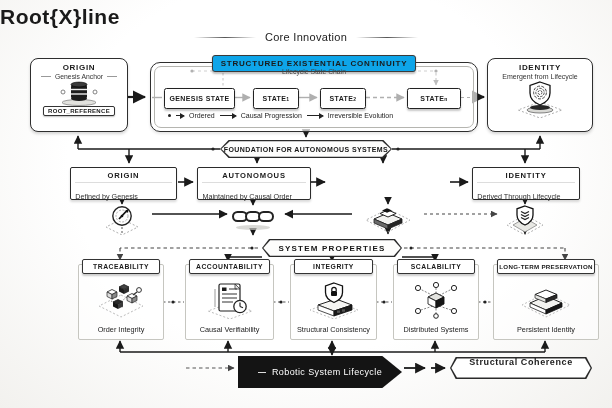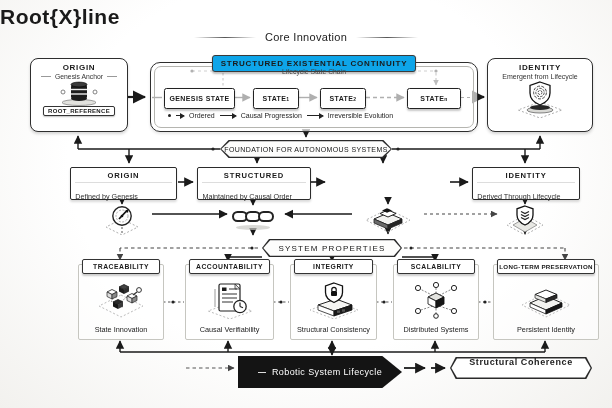--- a/index.html
+++ b/index.html
@@ -42,21 +42,21 @@
       border-top:3px solid transparent;border-bottom:3px solid transparent;}
   .flow-row .arr.short{width:8px;}
   .tag{background:#fff;border:1px solid #333;border-radius:2px;font-size:6px;font-weight:700;letter-spacing:.3px;
        padding:1px 4px;box-shadow:0 1px 1.5px rgba(0,0,0,.25);}
 
   
   .hex{display:flex;align-items:center;justify-content:center;background:#2a2a2a;
        filter:drop-shadow(0 1.5px 1.5px rgba(0,0,0,.30));
        clip-path:polygon(5% 0,95% 0,100% 50%,95% 100%,5% 100%,0 50%);}
   .hex .hex-in{position:absolute;inset:1.3px;background:#fdfdfc;clip-path:polygon(5% 0,95% 0,100% 50%,95% 100%,5% 100%,0 50%);}
-  .hex .hex-label{position:relative;z-index:1;font-weight:400;color:#161616;}
+  .hex .hex-label{position:relative;z-index:1;font-weight:700;color:#161616;}
 
   
   .pillar{background:#fff;border:1.3px solid #2b2b2b;border-radius:2px;box-shadow:0 2px 2.5px rgba(0,0,0,.15);
           display:flex;flex-direction:column;align-items:center;}
   .p-title{font-size:7.6px;font-weight:700;letter-spacing:.8px;padding:3px 0 2px;}
   .p-sub{font-size:7.2px;color:#2e2e2e;border-top:1px solid #ddd;width:92%;text-align:left;padding-top:9px;}
 
   
   .module{border:1px solid #c6c6c0;border-radius:2px;background:rgba(255,255,255,.55);
           display:flex;flex-direction:column;align-items:center;}
@@ -248,21 +248,21 @@
   <div class="abs hex node" style="left:220px;top:140px;width:172px;height:18px">
     <div class="hex-in"></div>
     <span class="hex-label" style="font-size:7px;letter-spacing:.4px">FOUNDATION FOR AUTONOMOUS SYSTEMS</span>
   </div>
 
   <div class="abs pillar node" style="left:70px;top:167px;width:105px;height:31px">
     <div class="p-title">ORIGIN</div>
     <div class="p-sub">Defined by Genesis</div>
   </div>
   <div class="abs pillar node" style="left:197px;top:167px;width:112px;height:31px">
-    <div class="p-title">STRUCTURED</div>
+    <div class="p-title">AUTONOMOUS</div>
     <div class="p-sub">Maintained by Causal Order</div>
   </div>
   <div class="abs pillar node" style="left:472px;top:167px;width:106px;height:31px">
     <div class="p-title">IDENTITY</div>
     <div class="p-sub">Derived Through Lifecycle</div>
   </div>
 
   <svg class="abs node" style="left:100px;top:205px" width="44" height="30" viewBox="0 0 44 30">
     <polygon points="22,14 38,22 22,30 6,22" fill="none" stroke="#999" stroke-width="0.8" stroke-dasharray="2 2"></polygon>
     <circle cx="22" cy="11" r="9.2" fill="#fff" stroke="#222" stroke-width="1.4"></circle>
@@ -315,21 +315,21 @@
         <polygon points="34,15 39,12.5 44,15 39,17.5" fill="#fff" stroke="#222" stroke-width="0.8"></polygon>
         <polygon points="34,15 39,17.5 39,22 34,19.5" fill="#ddd" stroke="#222" stroke-width="0.7"></polygon>
         <polygon points="44,15 39,17.5 39,22 44,19.5" fill="#8a8a8a" stroke="#222" stroke-width="0.7"></polygon>
         <polygon points="20,21 25,18.5 30,21 25,23.5" fill="#2a2a2a" stroke="#111" stroke-width="0.8"></polygon>
         <polygon points="20,21 25,23.5 25,28 20,25.5" fill="#151515"></polygon>
         <polygon points="30,21 25,23.5 25,28 30,25.5" fill="#3a3a3a"></polygon>
         <circle cx="46" cy="9" r="2.4" fill="#fff" stroke="#333" stroke-width="1"></circle>
         <line x1="44" y1="11" x2="40" y2="14" stroke="#333" stroke-width="1.2"></line>
       </svg>
     </div>
-    <div class="m-sub">State Innovation</div>
+    <div class="m-sub">Order Integrity</div>
   </div>
 
   <div class="abs module node" style="left:185px;top:264px;width:87px;height:74px">
     <div class="m-head">ACCOUNTABILITY</div>
     <div class="m-icon">
       <svg width="56" height="38" viewBox="0 0 56 38">
         <polygon points="28,22 50,30 28,38 6,30" fill="none" stroke="#aaa" stroke-width="0.8" stroke-dasharray="2 2"></polygon>
         <line x1="13" y1="8" x2="13" y2="26" stroke="#999" stroke-width="1"></line>
         <rect x="17" y="3" width="21" height="27" rx="1.5" fill="#fff" stroke="#222" stroke-width="1.2"></rect>
         <polygon points="33,3 38,8 33,8" fill="#ddd" stroke="#222" stroke-width="0.7"></polygon>

